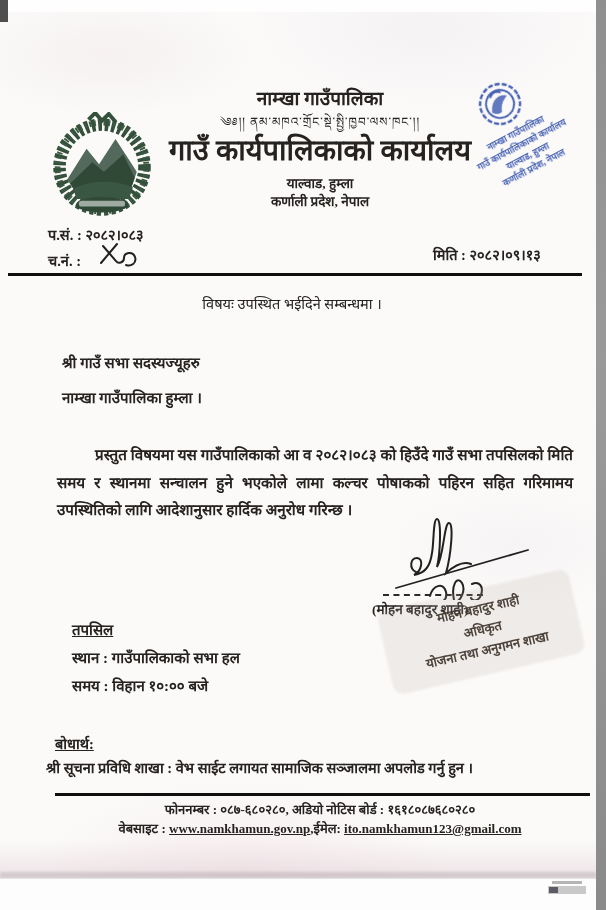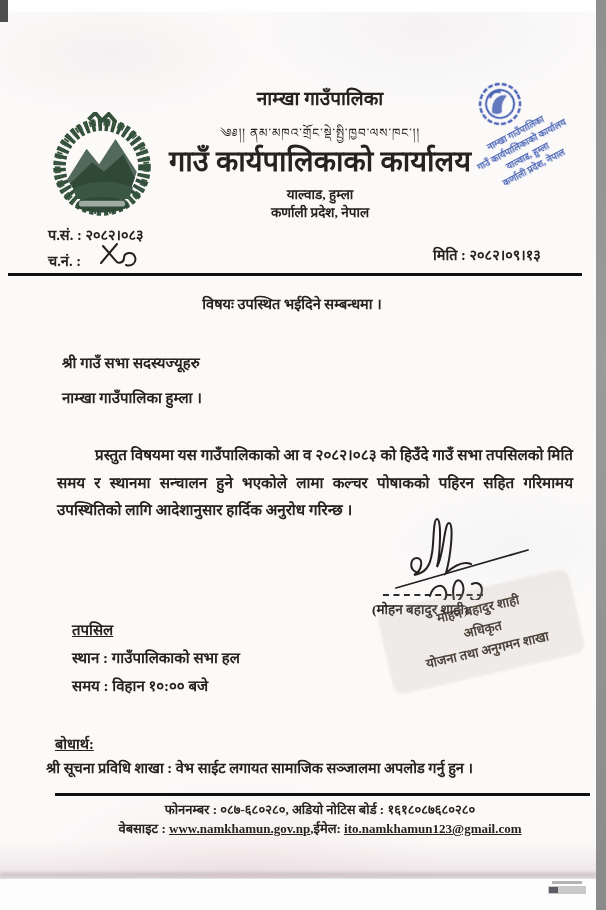--- a/index.html
+++ b/index.html
@@ -14,27 +14,27 @@
     position:absolute;inset:0;pointer-events:none;
     background:
       radial-gradient(220px 90px at 18% 6%, rgba(236,222,226,.35), transparent 70%),
       radial-gradient(260px 120px at 70% 3%, rgba(230,224,230,.30), transparent 70%),
       radial-gradient(300px 140px at 40% 96%, rgba(238,216,222,.40), transparent 70%),
       radial-gradient(200px 90px at 85% 60%, rgba(232,228,232,.25), transparent 70%);
   }
   .abs{position:absolute;}
   .hdr-center{left:140px;top:88px;width:360px;text-align:center;line-height:1.15;}
   .hdr-muni{font-size:19px;font-weight:700;}
-  .hdr-tib{font-size:12px;margin-top:17px;letter-spacing:1px;}
+  .hdr-tib{font-size:12px;margin-top:6px;letter-spacing:1px;}
   .hdr-office{font-size:29px;font-weight:700;margin-top:4px;white-space:nowrap;}
   .hdr-place{font-size:13.5px;font-weight:700;margin-top:9px;}
   .hdr-prov{font-size:13.5px;font-weight:700;margin-top:2px;}
   .ref{font-size:14.5px;font-weight:600;text-align:right;}
   .rule{background:#101010;}
-  .subject{left:0;top:293px;width:584px;text-align:center;font-size:14.5px;font-weight:700;}
+  .subject{left:0;top:293px;width:584px;text-align:center;font-size:14.5px;font-weight:400;}
   .recip{font-size:15px;font-weight:600;}
   .bodytxt{
     left:57px;top:441px;width:516px;font-size:15.2px;font-weight:600;
     line-height:27.5px;text-align:justify;text-indent:38px;
   }
   .sig-name{font-size:13.5px;font-weight:600;white-space:nowrap;}
   .ink-stamp{
     left:383px;top:620px;width:190px;text-align:center;
     transform:rotate(-13deg);transform-origin:left top;
     color:#3f352c;font-weight:700;line-height:21px;font-size:13px;opacity:.92;

